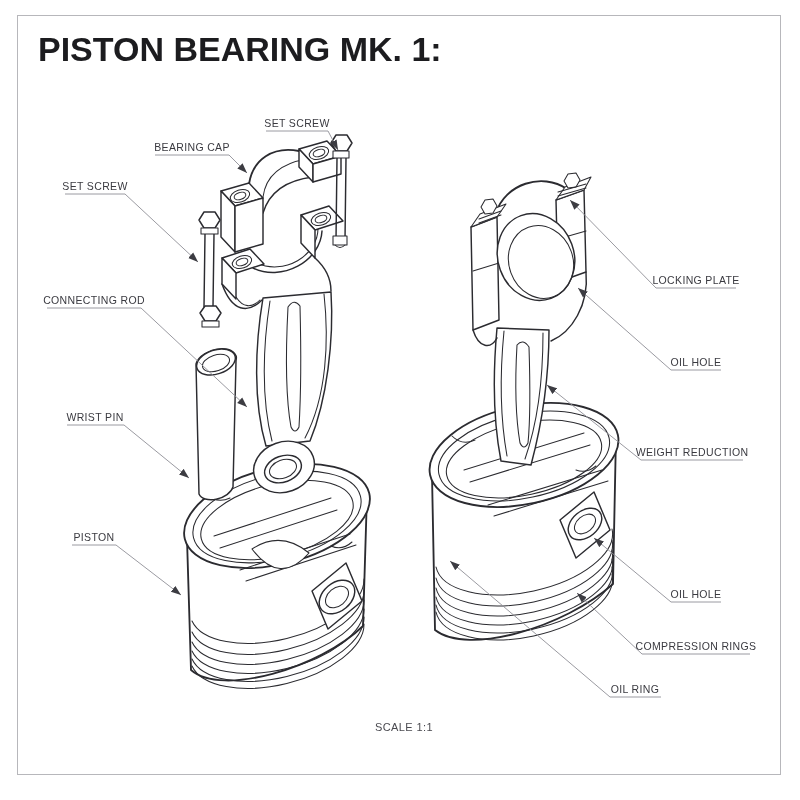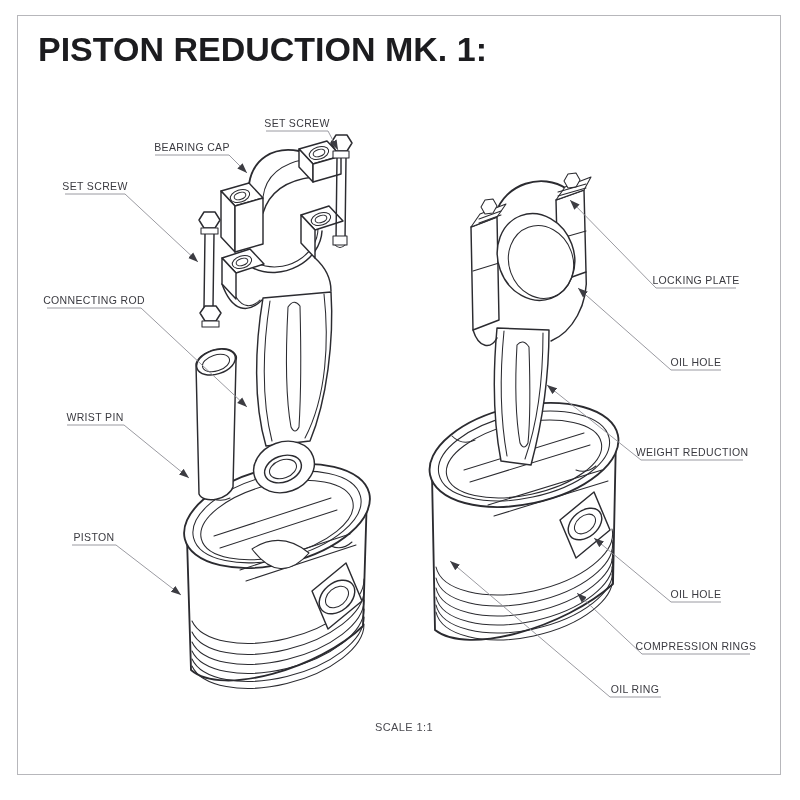--- a/index.html
+++ b/index.html
@@ -22,21 +22,21 @@
   svg text.lbl{fill:var(--label);stroke:none;font-family:"Liberation Sans",sans-serif;
                font-size:10.5px;letter-spacing:0.35px;}
   svg text.note{fill:#4a4a50;stroke:none;font-family:"Liberation Sans",sans-serif;
                 font-size:11px;letter-spacing:0.4px;}
 </style>
 </head>
 <body>
 
 <div class="stage">
   <div class="frame"></div>
-  <h1 class="title">PISTON REDUCTION MK. 1:</h1>
+  <h1 class="title">PISTON BEARING MK. 1:</h1>
 
   <svg class="drawing" width="800" height="800" viewBox="0 0 800 800">
     <defs>
       <marker id="arrow" markerWidth="11" markerHeight="9" refX="10" refY="4.5" orient="auto" markerUnits="userSpaceOnUse">
         <path d="M0,0.8 L10,4.5 L0,8.2 Z" fill="#3c3c42" stroke="none"></path>
       </marker>
     </defs>
 
     <g>
 

